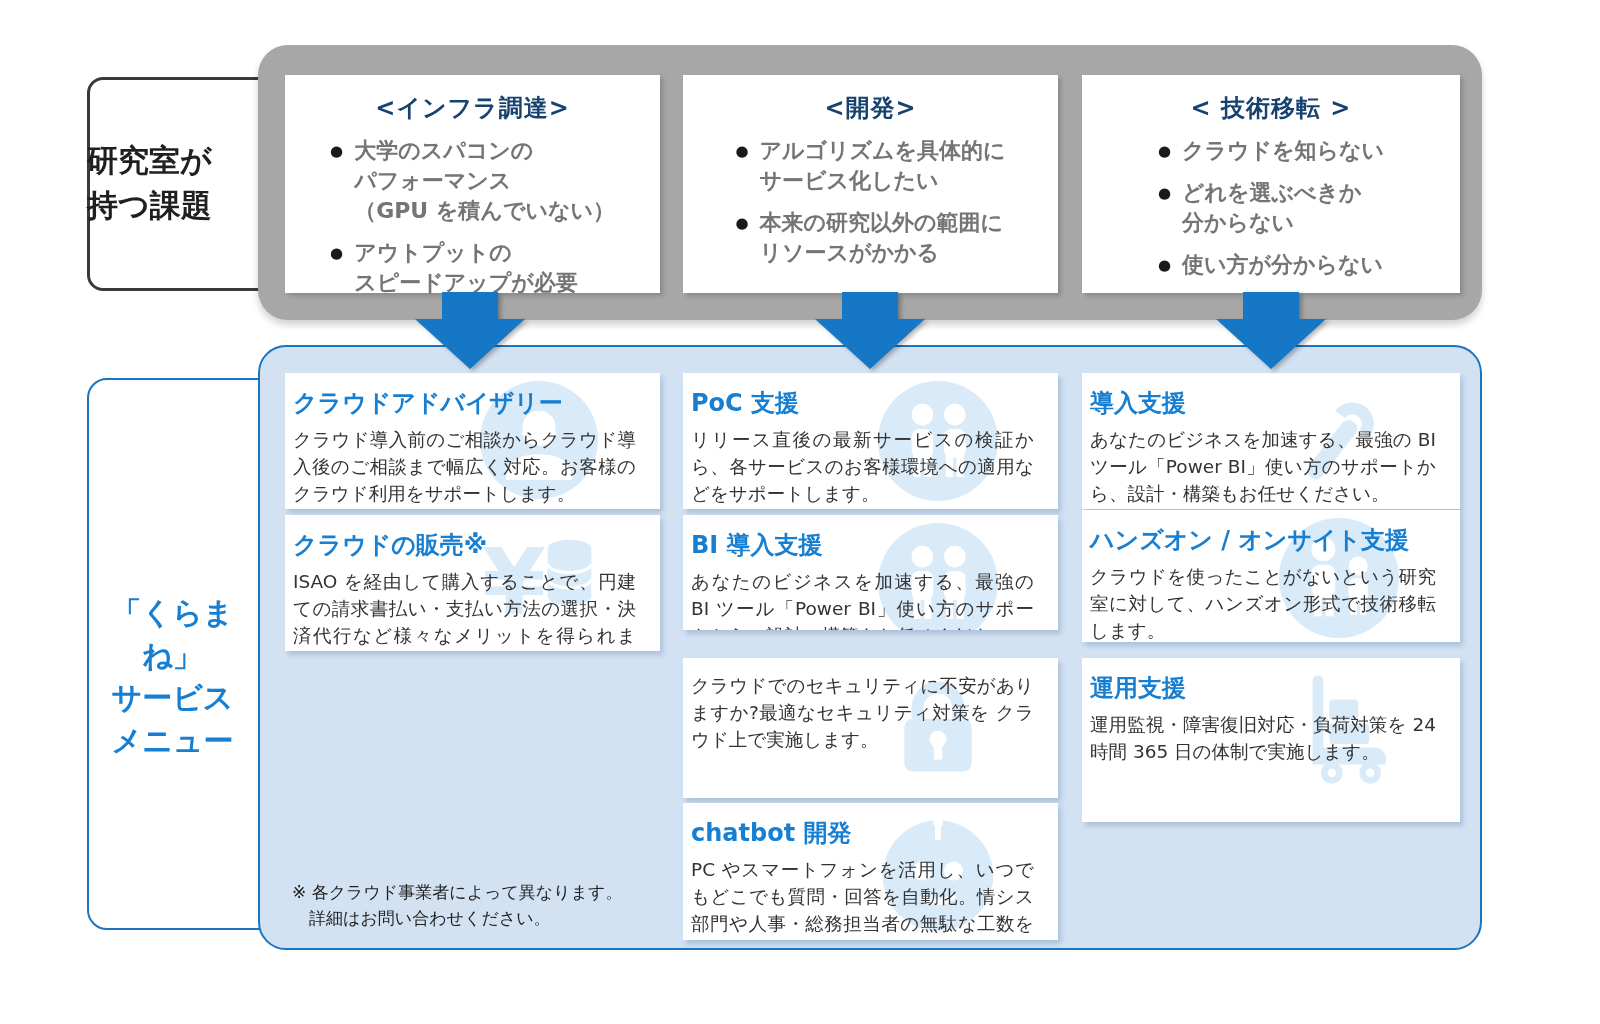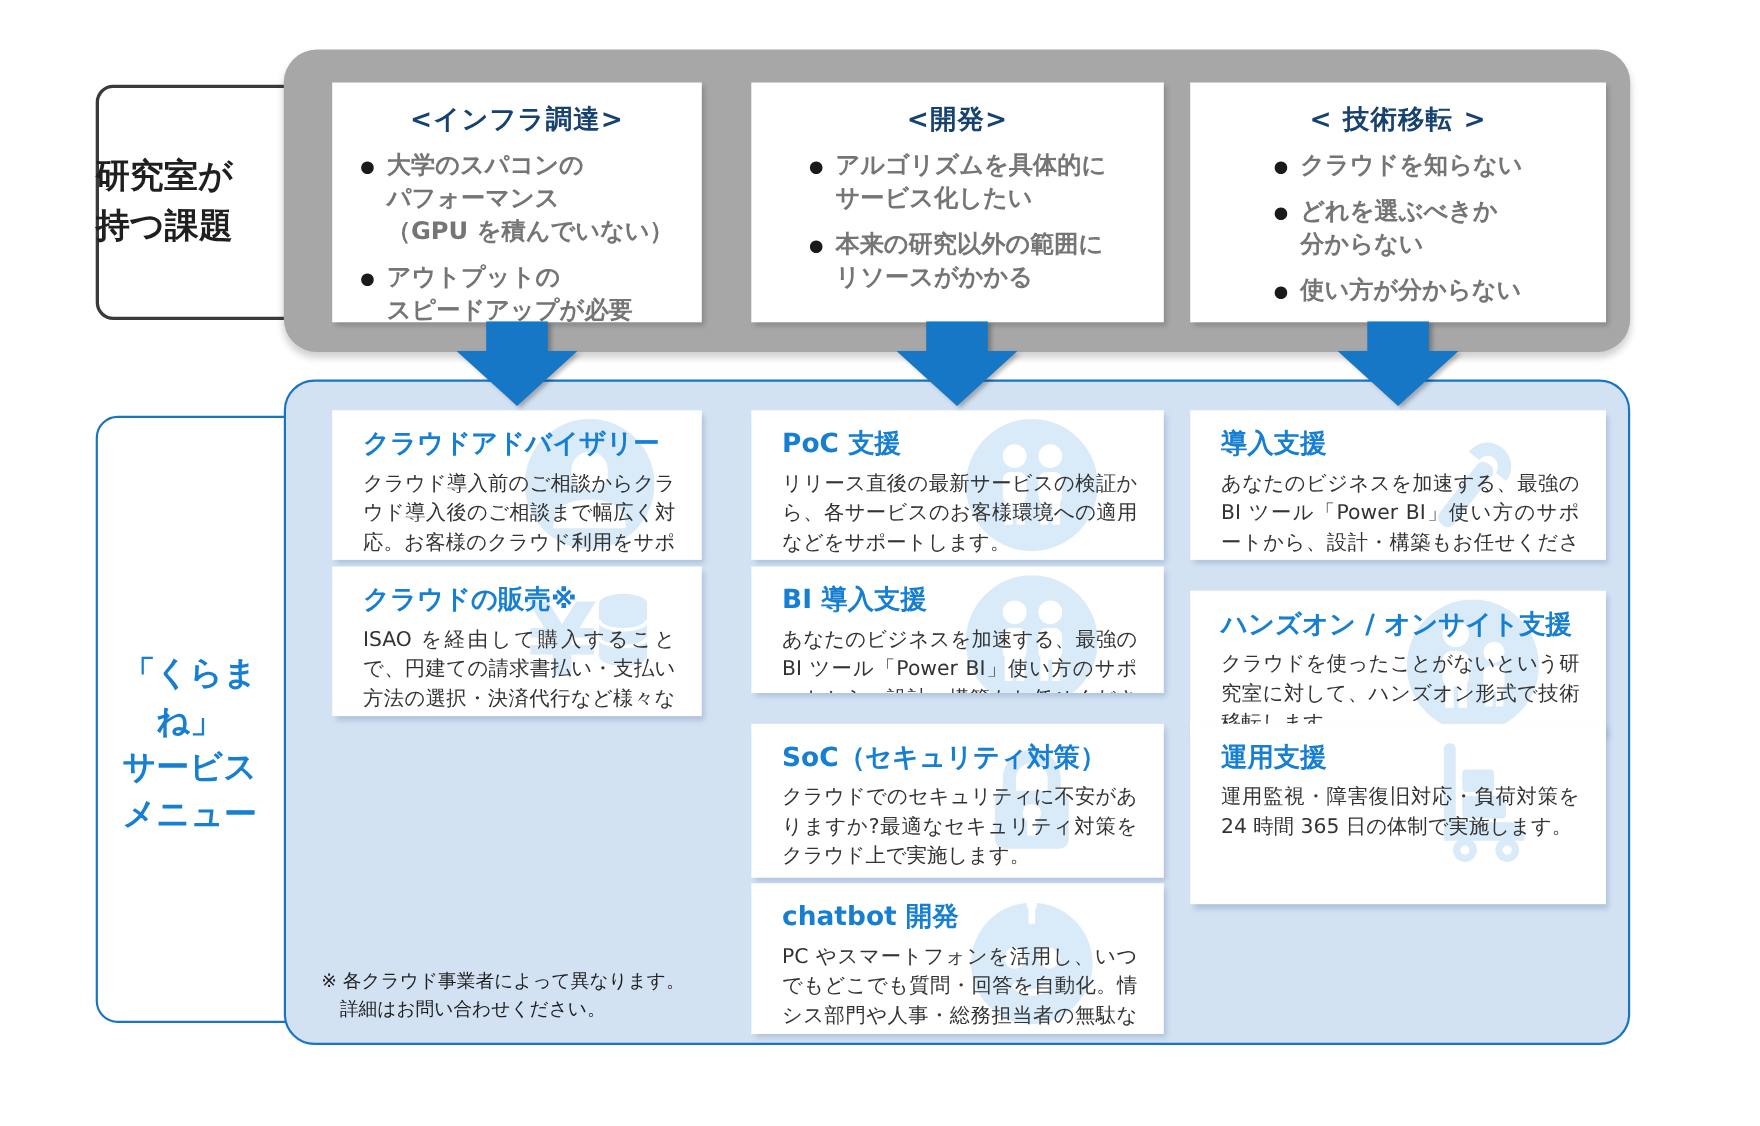--- a/index.html
+++ b/index.html
@@ -48,37 +48,37 @@
   .bottom-label-box{
     left:87px;top:378px;width:212px;height:552px;background:#ffffff;
     border:2.5px solid #1b74c0;border-radius:20px;z-index:1;box-sizing:border-box;
   }
   .bottom-label-text{
     left:87px;top:592px;width:171px;text-align:center;z-index:3;
     font-size:30px;font-weight:bold;color:#177fd2;line-height:1.42;
   }
   .card{
     background:#ffffff;z-index:3;box-sizing:border-box;overflow:hidden;
-    padding:14px 24px 10px 28px;
+    padding:14px 24px 10px 8px;
     box-shadow:3px 4px 5px rgba(110,140,180,.38);
   }
   .card-title{
     position:relative;z-index:2;font-size:24px;font-weight:bold;color:#177fd2;
     margin-bottom:7px;
   }
   .card-body{
     position:relative;z-index:2;font-size:18.5px;color:#333333;line-height:1.46;
     text-align:justify;
   }
   .card-icon{position:absolute;z-index:1;top:8px;left:52%;}
   .footnote{
     left:292px;top:880px;width:380px;z-index:3;font-size:17px;font-weight:500;
     color:#1f1f1f;line-height:1.5;
   }
-  .col1{left:302px;width:336px;}
+  .col1{left:285px;width:375px;}
   .col2{left:683px;width:375px;}
   .col3{left:1082px;width:378px;}
 </style>
 </head>
 <body>
 
 <div id="canvas">
 
   <div class="abs top-label-box"></div>
   <div class="abs gray-container"></div>
@@ -214,21 +214,20 @@
     <div class="card-body">あなたのビジネスを加速する、最強の BI ツール「Power BI」使い方のサポートから、設計・構築もお任せください。</div>
   </div>
 
   <div class="abs card col2" style="top:658px;height:140px;">
     <svg class="card-icon" width="120" height="120" viewBox="0 0 100 100">
       <path d="M33 44 v-9 a17 17 0 0 1 34 0 v9" fill="none" stroke="#d9eaf8" stroke-width="10"></path>
       <rect x="22" y="44" width="56" height="44" rx="7" fill="#d9eaf8"></rect>
       <circle cx="50" cy="61" r="7" fill="#ffffff"></circle>
       <rect x="46.5" y="63" width="7" height="15" fill="#ffffff"></rect>
     </svg>
-    <div class="card-title">SoC（セキュリティ対策）</div>
     <div class="card-body">クラウドでのセキュリティに不安がありますか?最適なセキュリティ対策を クラウド上で実施します。</div>
   </div>
 
   <div class="abs card col2" style="top:803px;height:137px;">
     <svg class="card-icon" width="120" height="120" viewBox="0 0 100 100">
       <circle cx="50" cy="54" r="46" fill="#d9eaf8"></circle>
       <rect x="47.5" y="12" width="5" height="12" fill="#ffffff"></rect>
       <circle cx="50" cy="10" r="4" fill="#ffffff"></circle>
       <circle cx="37" cy="50" r="8" fill="#ffffff"></circle>
       <circle cx="63" cy="50" r="8" fill="#ffffff"></circle>
@@ -242,21 +241,21 @@
     <svg class="card-icon" width="120" height="120" viewBox="0 0 100 100">
       <g transform="rotate(38 50 50)" fill="#d9eaf8">
         <rect x="43" y="30" width="14" height="58" rx="6"></rect>
         <path d="M32 32 a18 18 0 1 1 36 0 l-10 0 a8 8 0 0 0 -16 0 z"></path>
       </g>
     </svg>
     <div class="card-title">導入支援</div>
     <div class="card-body">あなたのビジネスを加速する、最強の BI ツール「Power BI」使い方のサポートから、設計・構築もお任せください。</div>
   </div>
 
-  <div class="abs card col3" style="top:537px;height:132px;">
+  <div class="abs card col3" style="top:510px;height:132px;">
     <svg class="card-icon" width="120" height="120" viewBox="0 0 100 100">
       <circle cx="50" cy="50" r="50" fill="#d9eaf8"></circle>
       <g fill="#ffffff">
         <circle cx="37" cy="26" r="10"></circle>
           <rect x="27" y="39" width="20" height="27" rx="7"></rect>
         <rect x="29" y="62" width="6.5" height="20"></rect>
           <rect x="39" y="62" width="6.5" height="20"></rect>
         <circle cx="66" cy="40" r="8"></circle>
           <rect x="58" y="50" width="16" height="20" rx="6"></rect>
         <rect x="59.5" y="66" width="5.5" height="15"></rect>

